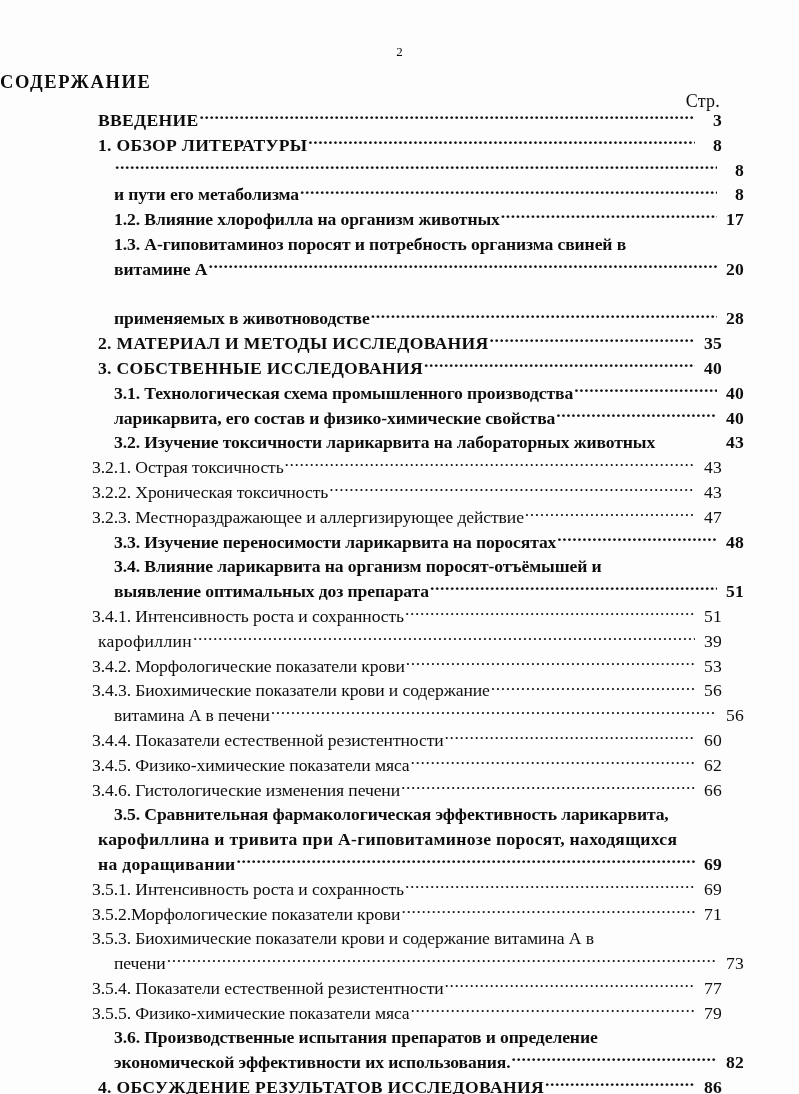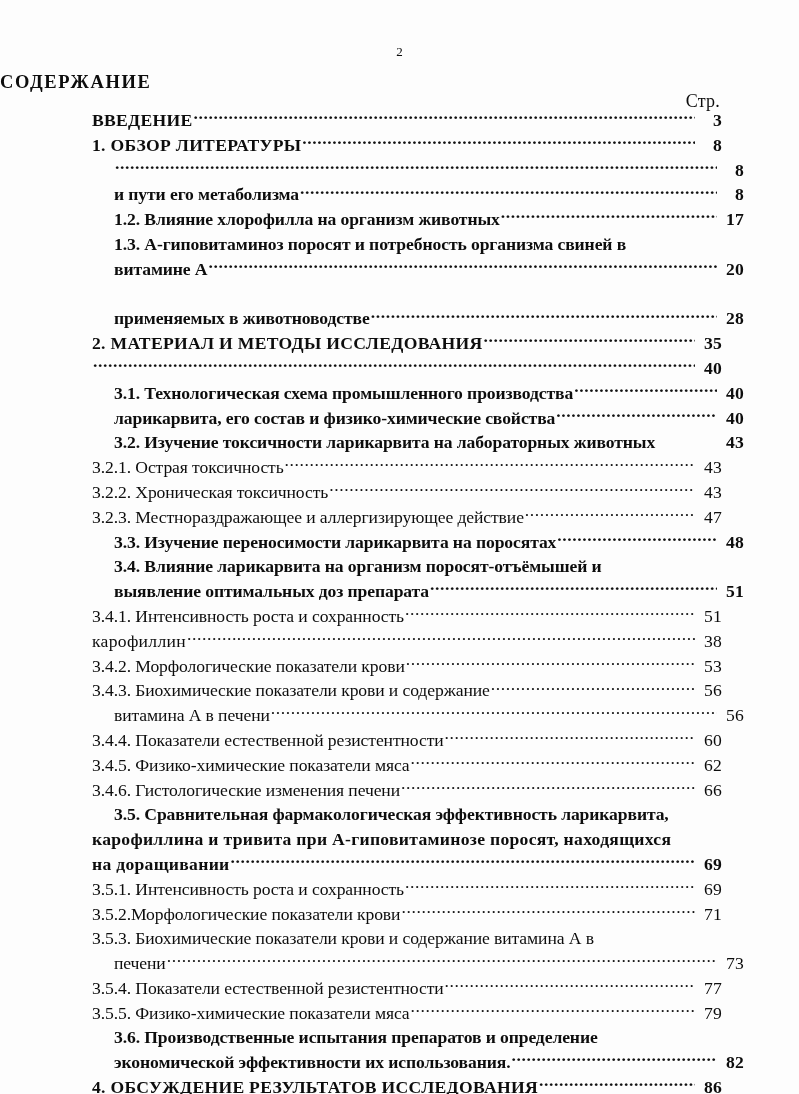--- a/index.html
+++ b/index.html
@@ -104,21 +104,21 @@
     padding-left: 4px;
     letter-spacing: 0.2px;
   }
 
   
   .w-bold .label, .w-bold .pg { font-weight: bold; }
   .w-bold .leader::after { font-weight: bold; }
   .w-reg .label, .w-reg .pg { font-weight: normal; }
 
   
-  .lvl-0 .label { letter-spacing: 0.3px; }
+  .lvl-0 .label { letter-spacing: 0.3px; margin-left: 6px; }
 
   
   .ind-0 { margin-left: 0px; }
   .ind-1 { margin-left: 22px; }
   .ind-2 { }
 </style>
 </head>
 <body>
 
 <div class="page">
@@ -172,20 +172,21 @@
         <span class="label">применяемых в животноводстве</span>
         <span class="leader"></span>
         <span class="pg">28</span>
       </div>
       <div class="toc-line ind-0 w-bold lvl-0">
         <span class="label">2. МАТЕРИАЛ И МЕТОДЫ ИССЛЕДОВАНИЯ</span>
         <span class="leader"></span>
         <span class="pg">35</span>
       </div>
       <div class="toc-line ind-0 w-bold lvl-0">
+        <span class="label">3. СОБСТВЕННЫЕ ИССЛЕДОВАНИЯ</span>
         <span class="leader"></span>
         <span class="pg">40</span>
       </div>
       <div class="toc-line ind-1 w-bold">
         <span class="label">3.1. Технологическая схема промышленного производства</span>
         <span class="leader"></span>
         <span class="pg">40</span>
       </div>
       <div class="toc-line ind-1 w-bold">
         <span class="label">ларикарвита, его состав и физико-химические свойства</span>
@@ -228,21 +229,21 @@
         <span class="pg">51</span>
       </div>
       <div class="toc-line ind-2 w-reg">
         <span class="label">3.4.1. Интенсивность роста и сохранность</span>
         <span class="leader"></span>
         <span class="pg">51</span>
       </div>
       <div class="toc-line ind-0 w-reg lvl-0">
         <span class="label">карофиллин</span>
         <span class="leader"></span>
-        <span class="pg">38</span>
+        <span class="pg">39</span>
       </div>
       <div class="toc-line ind-2 w-reg">
         <span class="label">3.4.2. Морфологические показатели крови</span>
         <span class="leader"></span>
         <span class="pg">53</span>
       </div>
       <div class="toc-line ind-2 w-reg">
         <span class="label">3.4.3. Биохимические показатели крови и содержание</span>
         <span class="leader"></span>
         <span class="pg">56</span>

